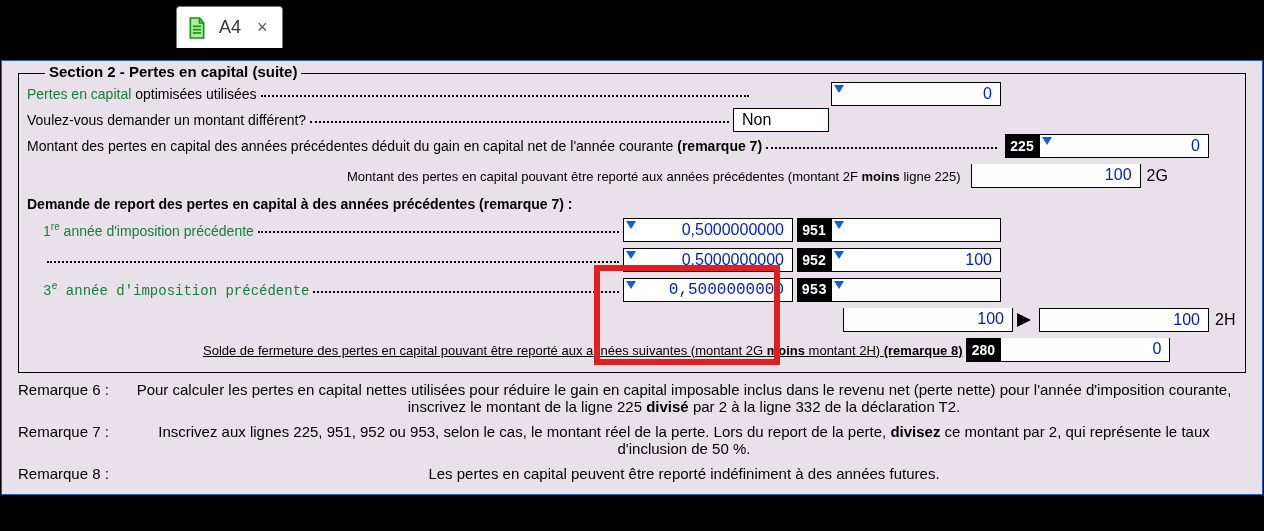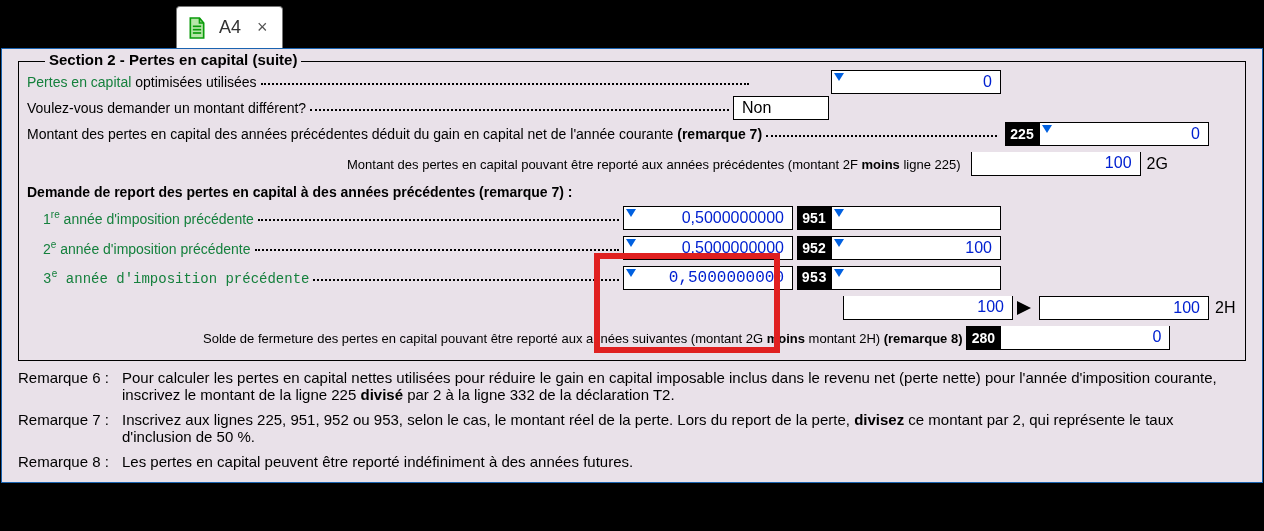--- a/index.html
+++ b/index.html
@@ -5,21 +5,21 @@
   * { box-sizing: border-box; }
   html, body {
     margin: 0; padding: 0;
     font-family: Arial, Helvetica, sans-serif;
     font-size: 14px;
     background: #000;
     width: 1264px;
   }
   .tab-strip {
     width: 100%;
-    height: 48px;
+    height: 60px;
     background: #000;
     position: relative;
   }
   .tab {
     position: absolute;
     left: 176px; top: 6px;
     height: 42px;
     background: #fff;
     border: 1px solid #777;
     border-bottom: none;
@@ -121,21 +121,21 @@
     position: absolute; left: 0; top: 0;
     width: 0; height: 0;
     border-top: 7px solid transparent;
     border-bottom: 7px solid transparent;
     border-left: 14px solid #000;
   }
   .indent1 { padding-left: 16px; }
   .smalltext { font-size: 13px; }
   .remark-block { margin: 8px 16px 2px 16px; display: flex; font-size: 15px; }
   .remark-label { flex: 0 0 104px; }
-  .remark-text { flex: 1 1 auto; }
+  .remark-text { flex: 1 1 auto; text-align: center; }
   .highlight-box {
     position: absolute;
     border: 6px solid #e02020;
     pointer-events: none;
     z-index: 50;
   }
   sup { font-size: 10px; }
   b { font-weight: bold; }
 </style>
 </head>
@@ -214,21 +214,20 @@
       </span>
       <span class="code">951</span>
       <span class="field" style="width:170px;">
         <span class="tri"></span>
         <input value="" style="">
       </span>
       <span style="width:236px;"></span>
     </div>
 
     <div class="row indent1" style="margin-top:6px;">
-      <span class="link"><span>2</span><sup>e</sup><span> année d'imposition précédente</span></span>
       <span class="dots"></span>
       <span class="field" style="width:170px;">
         <span class="tri"></span>
         <input value="0,5000000000" style="">
       </span>
       <span class="code">952</span>
       <span class="field" style="width:170px;">
         <span class="tri"></span>
         <input value="100" style="">
       </span>
@@ -256,21 +255,21 @@
       <span class="field" style="width:170px; border-top:none;">
         <input readonly="" value="100" style="">
       </span>
       <span class="arrow-right"></span>
       <span class="field" style="width:170px;">
         <input readonly="" value="100" style="">
       </span>
       <span class="suffix">2H</span>
     </div>
 
-    <div class="row" style="margin-top:6px;">
+    <div class="row" style="margin-top:6px;text-decoration:underline;">
       <span style="flex:0 0 176px;"></span>
       <span class="smalltext"><span>Solde de fermeture des pertes en capital pouvant être reporté aux années suivantes (montant 2G </span><b>moins</b><span> montant 2H) </span><b>(remarque 8)</b></span>
       <span class="code">280</span>
       <span class="field" style="width:170px; border-top:none;">
         <input readonly="" value="0" style="">
       </span>
       <span class="suffix"></span>
     </div>
 
   </div>

